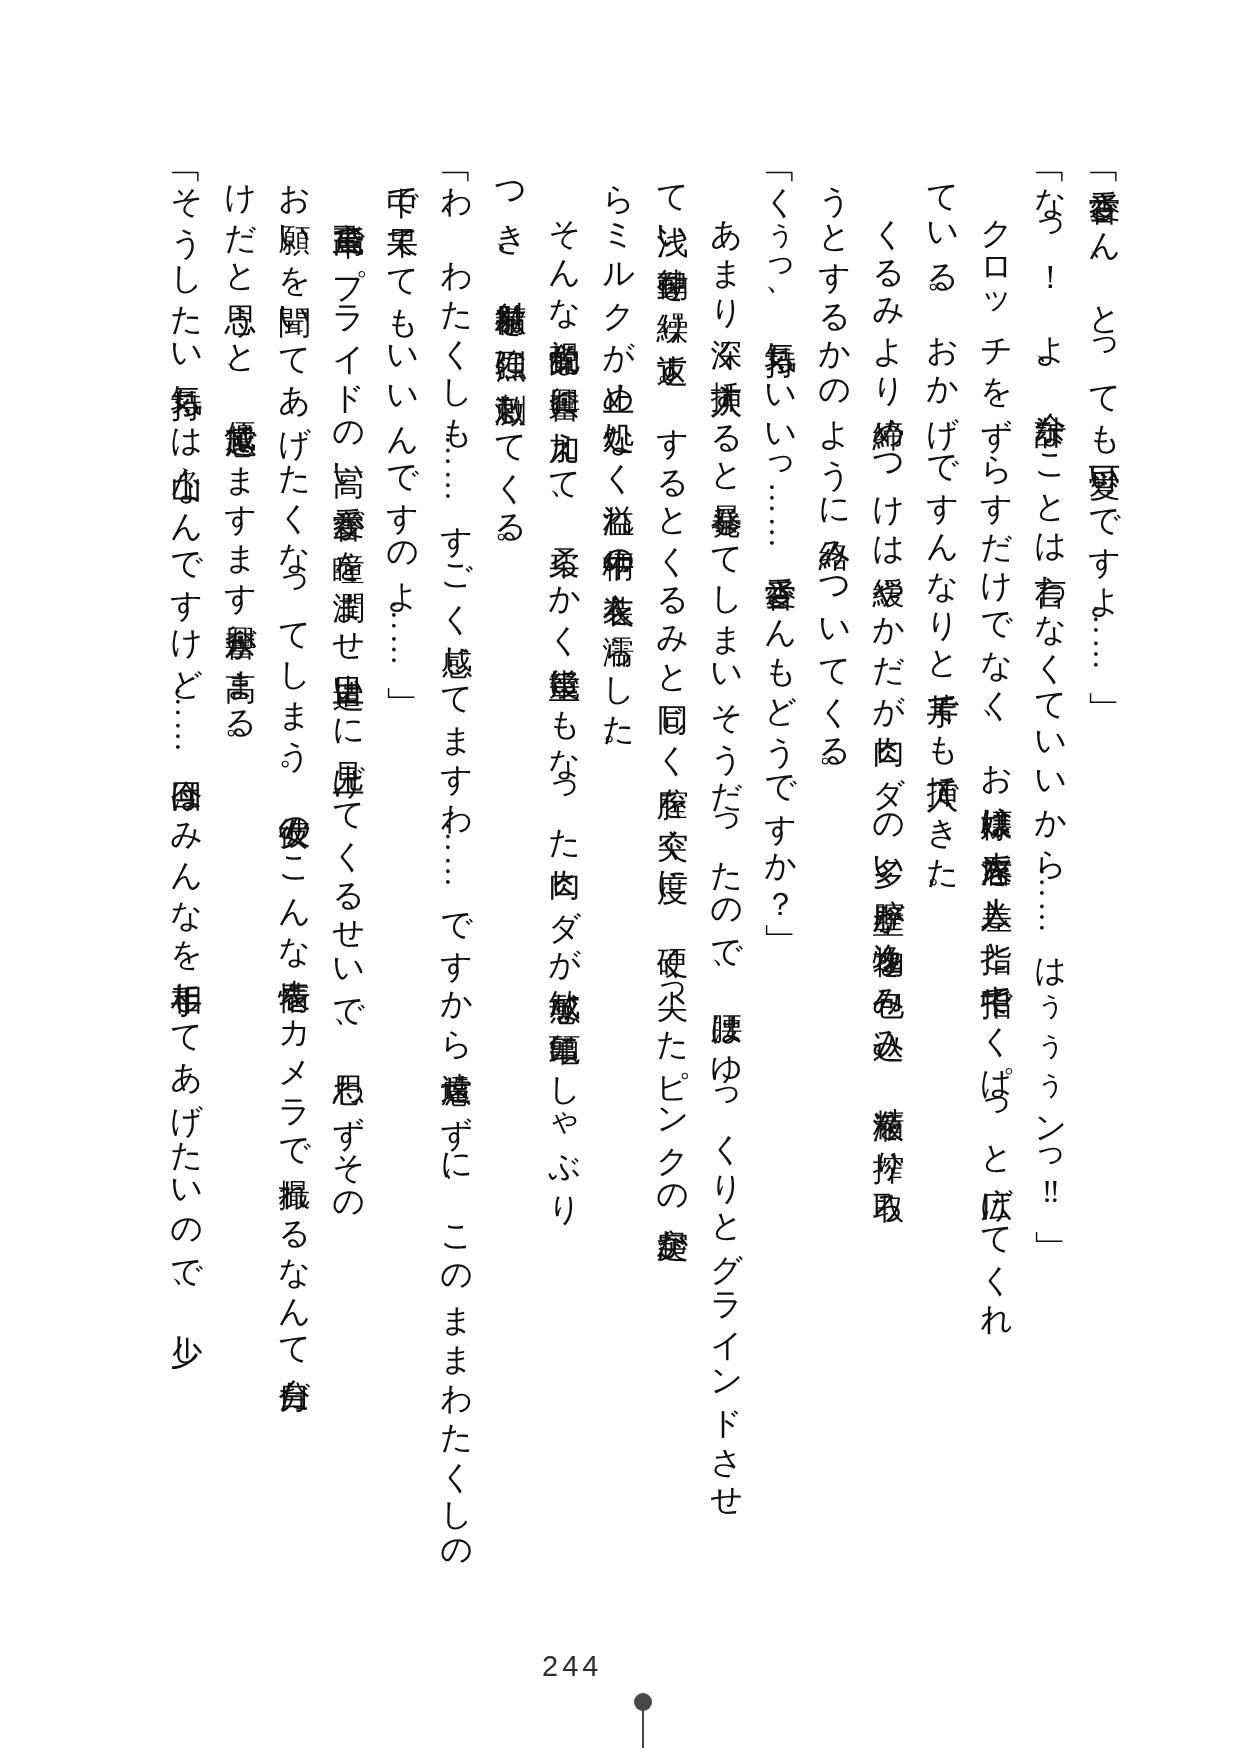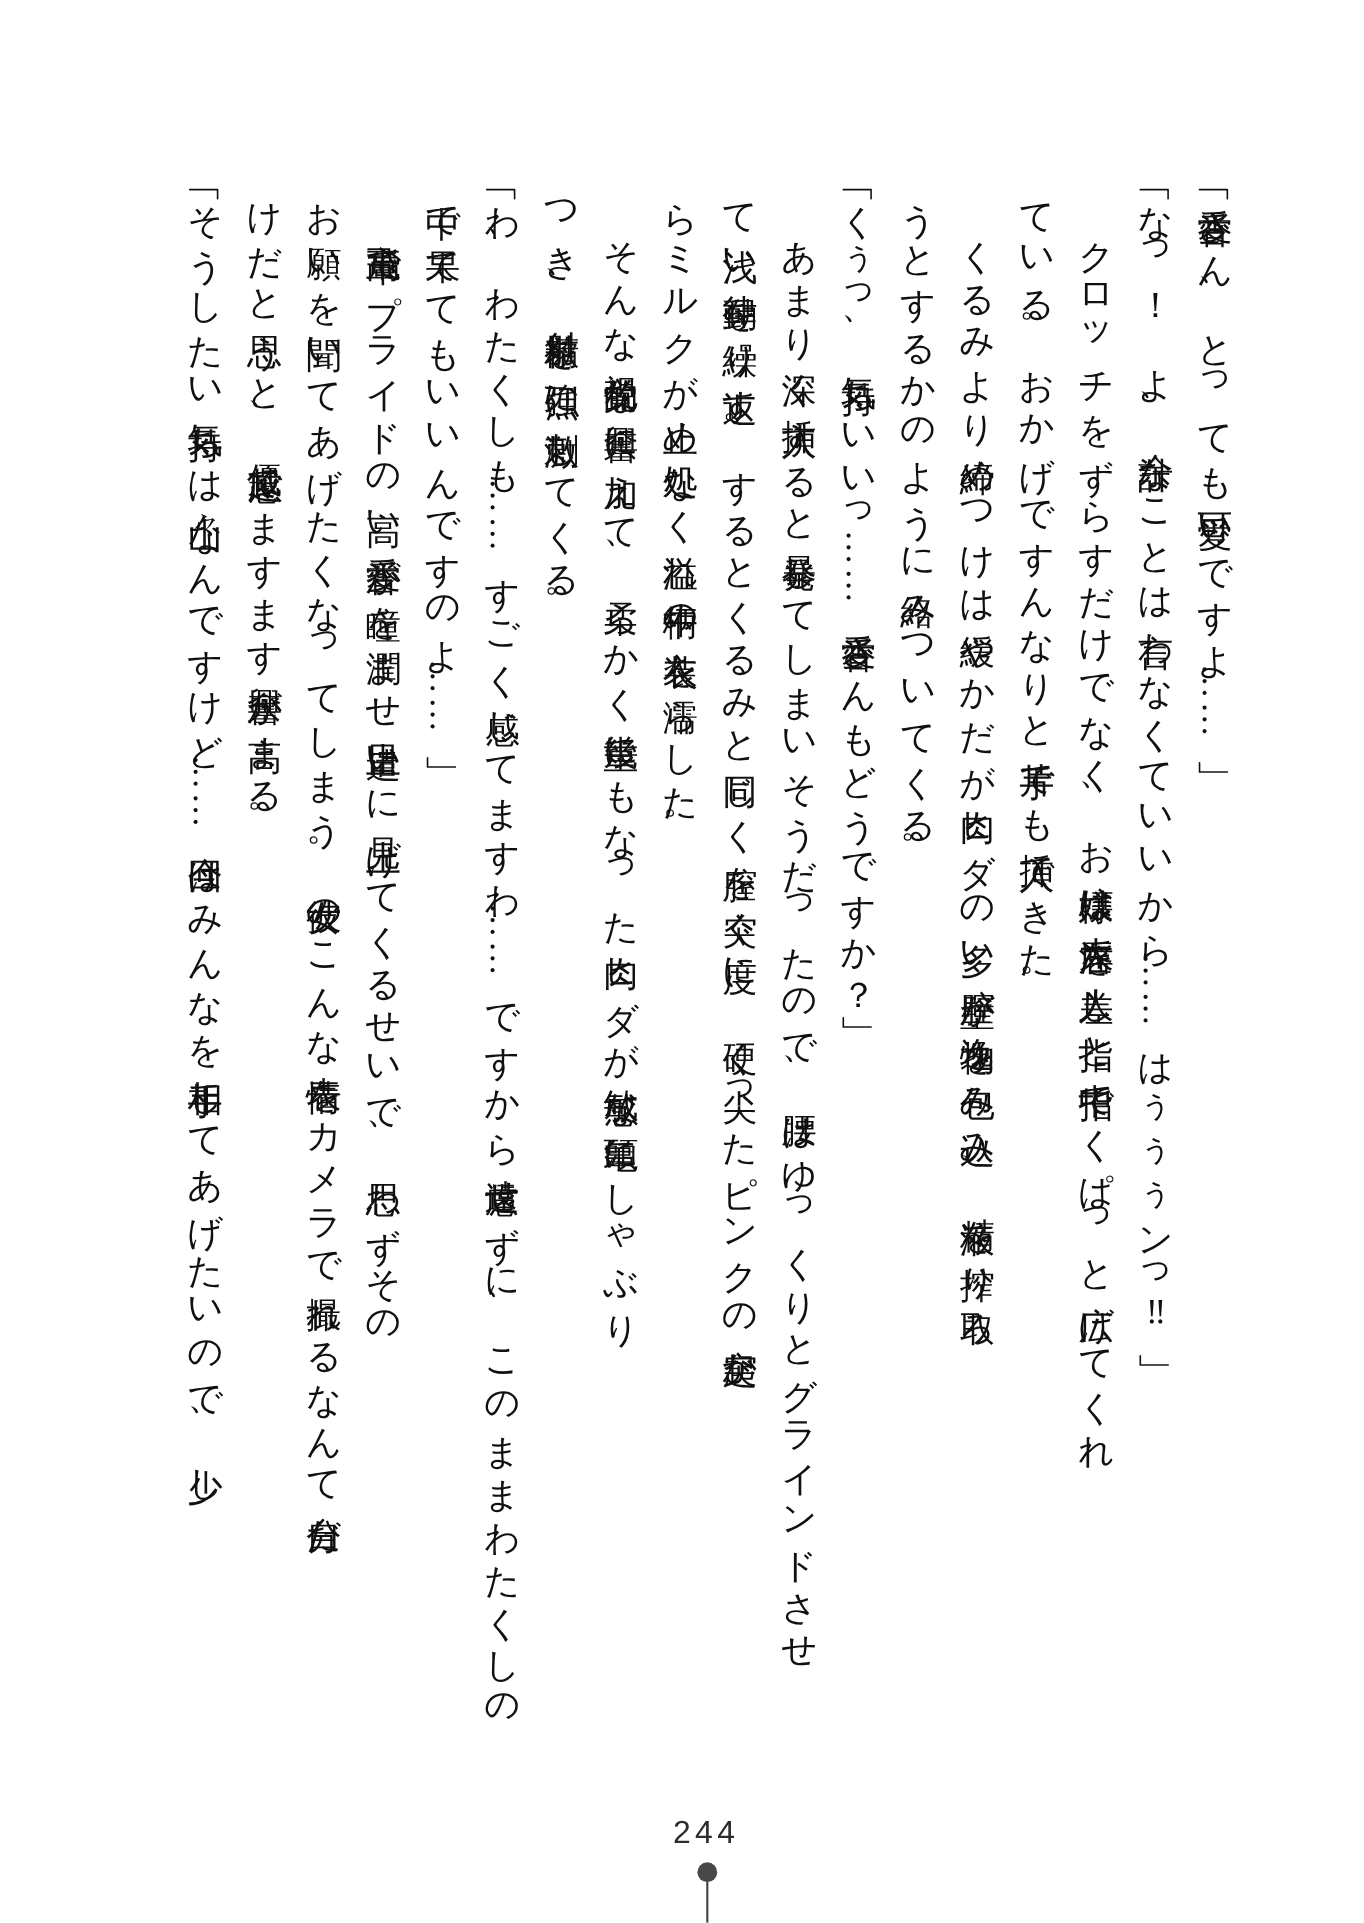--- a/index.html
+++ b/index.html
@@ -38,21 +38,20 @@
     line-height: 54px;        
     letter-spacing: 2.7px;    
     height: 1392px;
     white-space: nowrap;
   }
   .page-number {
     position: absolute;
     top: 1650px;
     left: 542px;
     width: 200px;
-    text-align: center;
     font-family: "Liberation Sans", "DejaVu Sans", sans-serif;
     font-size: 29px;
     letter-spacing: 4px;
     color: var(--pagenum);
   }
   .footer-mark {
     position: absolute;
     left: 634px;
     top: 1693px;
     width: 18px;

